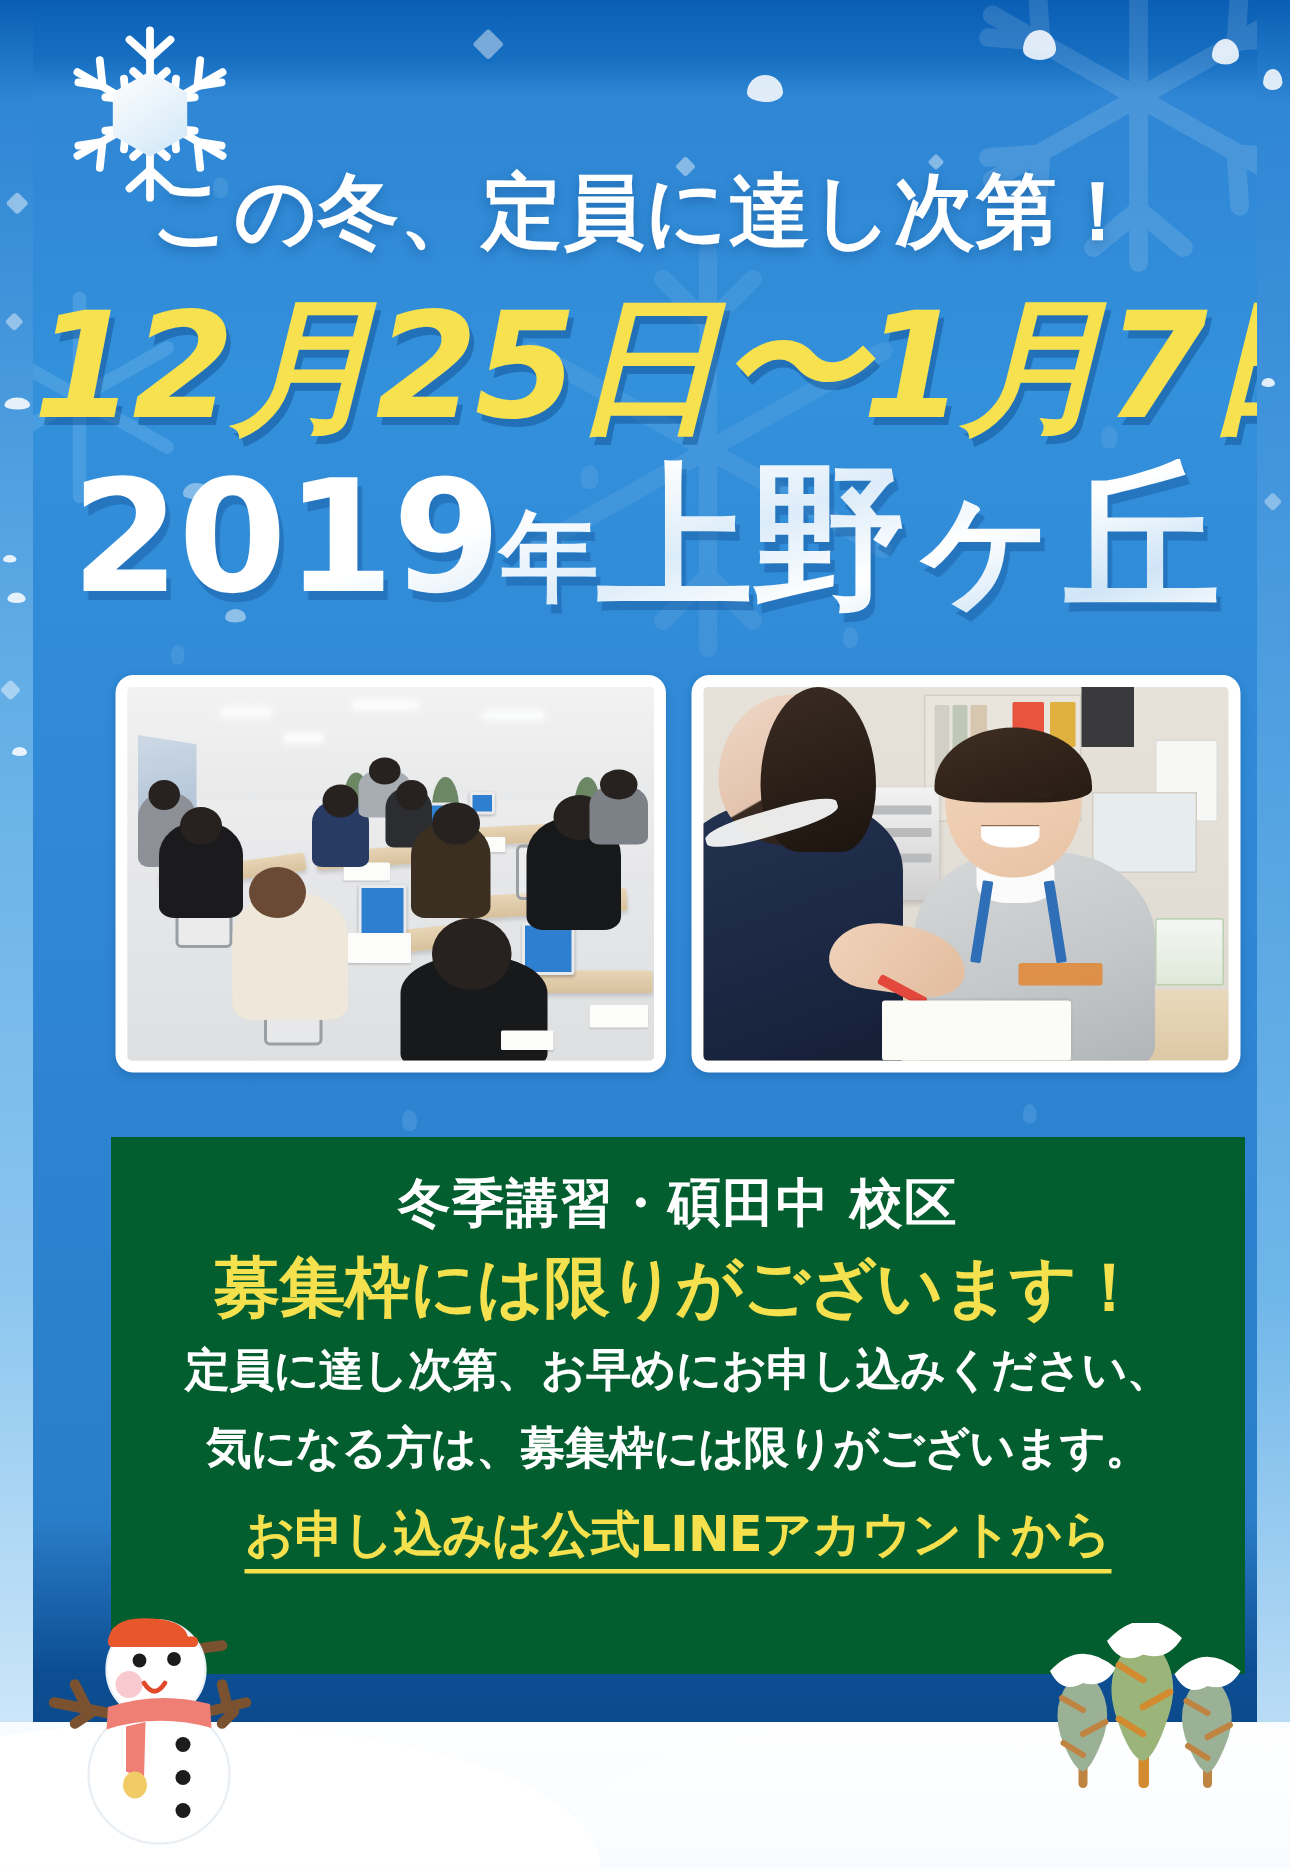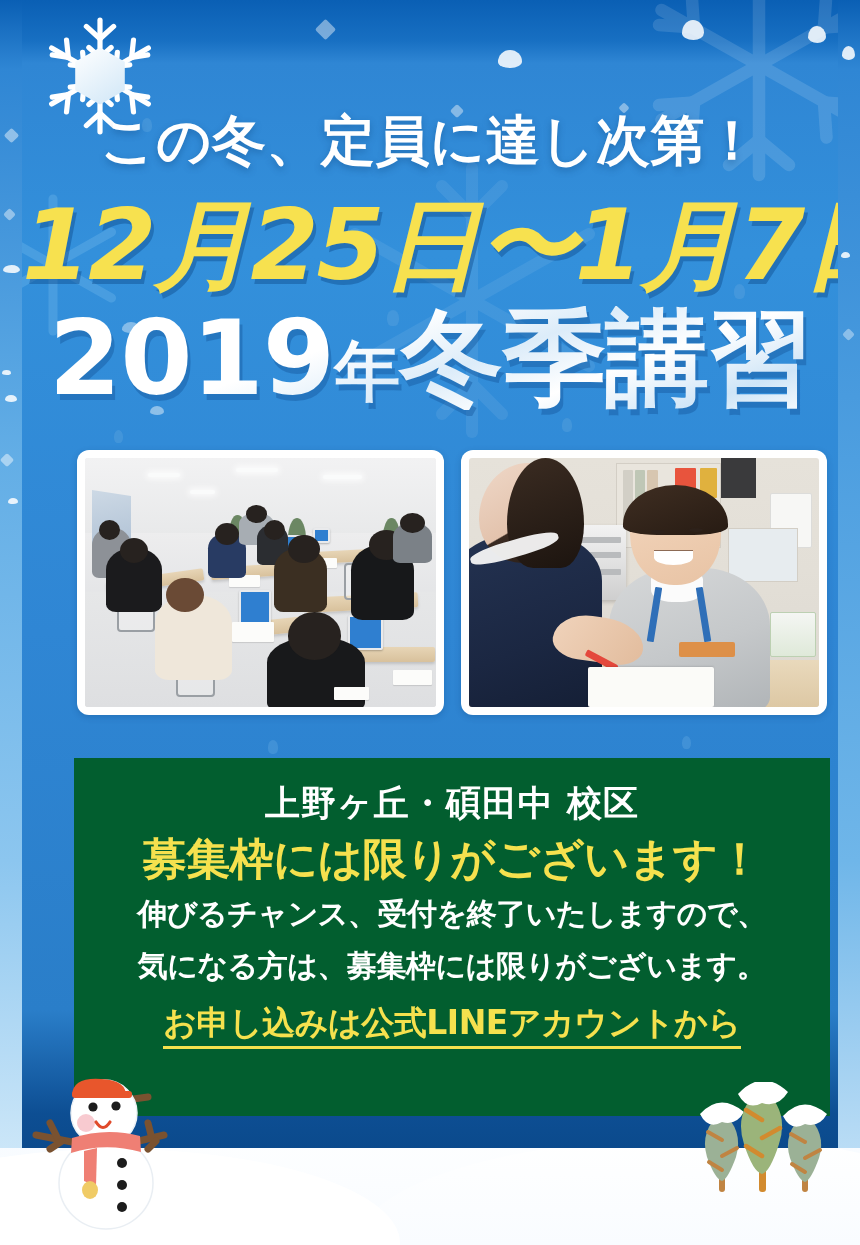--- a/index.html
+++ b/index.html
@@ -212,21 +212,21 @@
   }
   .notice .school{
     font-size:35px; font-weight:900; color:#ffffff; line-height:1.1;
     letter-spacing:1px;
     font-family:"DejaVu Sans","Liberation Sans",sans-serif;
   }
   .notice .limited{
     margin-top:12px;
     font-size:44px; font-weight:900; color:#f5e14e; line-height:1.1;
     letter-spacing:-.5px;
-    font-family:Liberation Sans, sans-serif;
+    font-family:Liberation Serif, serif;
   }
   .notice .body-line{
     margin-top:10px;
     font-size:30px; font-weight:700; color:#ffffff; line-height:1.42;
     letter-spacing:-.5px;
     font-family:"DejaVu Sans","Liberation Sans",sans-serif;
   }
   .notice .cta{
     display:inline-block;
     margin-top:14px;
@@ -362,21 +362,21 @@
           <line x1="63" y1="42" x2="64" y2="31"></line>
       </g>
       <polygon points="50,27 70,38.5 70,61.5 50,73 30,61.5 30,38.5" fill="url(#hexg)"></polygon>
     </svg>
 
     <div class="headline">この冬、定員に達し次第！</div>
 
     <div class="date-line">12月25日〜1月7日</div>
 
     <div class="title-main">
-      <span>2019</span><span class="yr">年</span><span>冬季講習</span>
+      <span>2019</span><span class="yr">年</span><span>上野ヶ丘</span>
     </div>
 
     <div class="photo-row">
 
       <div class="photo-frame">
         <div class="photo-inner p1">
           <div class="ceiling"></div>
           <div class="light" style="left:18%;top:6%;width:9%;"></div>
           <div class="light" style="left:43%;top:4%;width:12%;"></div>
           <div class="light" style="left:68%;top:7%;width:11%;"></div>
@@ -469,23 +469,23 @@
           <div class="collar"></div>
           <div class="arm"></div>
           <div class="pen"></div>
           <div class="sheet"></div>
         </div>
       </div>
 
     </div>
 
     <div class="notice">
-      <div class="school">上野ヶ丘・碩田中 校区</div>
+      <div class="school">冬季講習・碩田中 校区</div>
       <div class="limited">募集枠には限りがございます！</div>
-      <div class="body-line">伸びるチャンス、受付を終了いたしますので、</div>
+      <div class="body-line">定員に達し次第、お早めにお申し込みください、</div>
       <div class="body-line">気になる方は、募集枠には限りがございます。</div>
       <div><span class="cta">お申し込みは公式LINEアカウントから</span></div>
     </div>
 
   </div>
 
   <svg class="snowman" viewBox="0 0 150 155">
     <g stroke="#7a5230" stroke-width="7" stroke-linecap="round">
       <line x1="68" y1="72" x2="6" y2="60"></line>
       <line x1="20" y1="48" x2="28" y2="64"></line>

